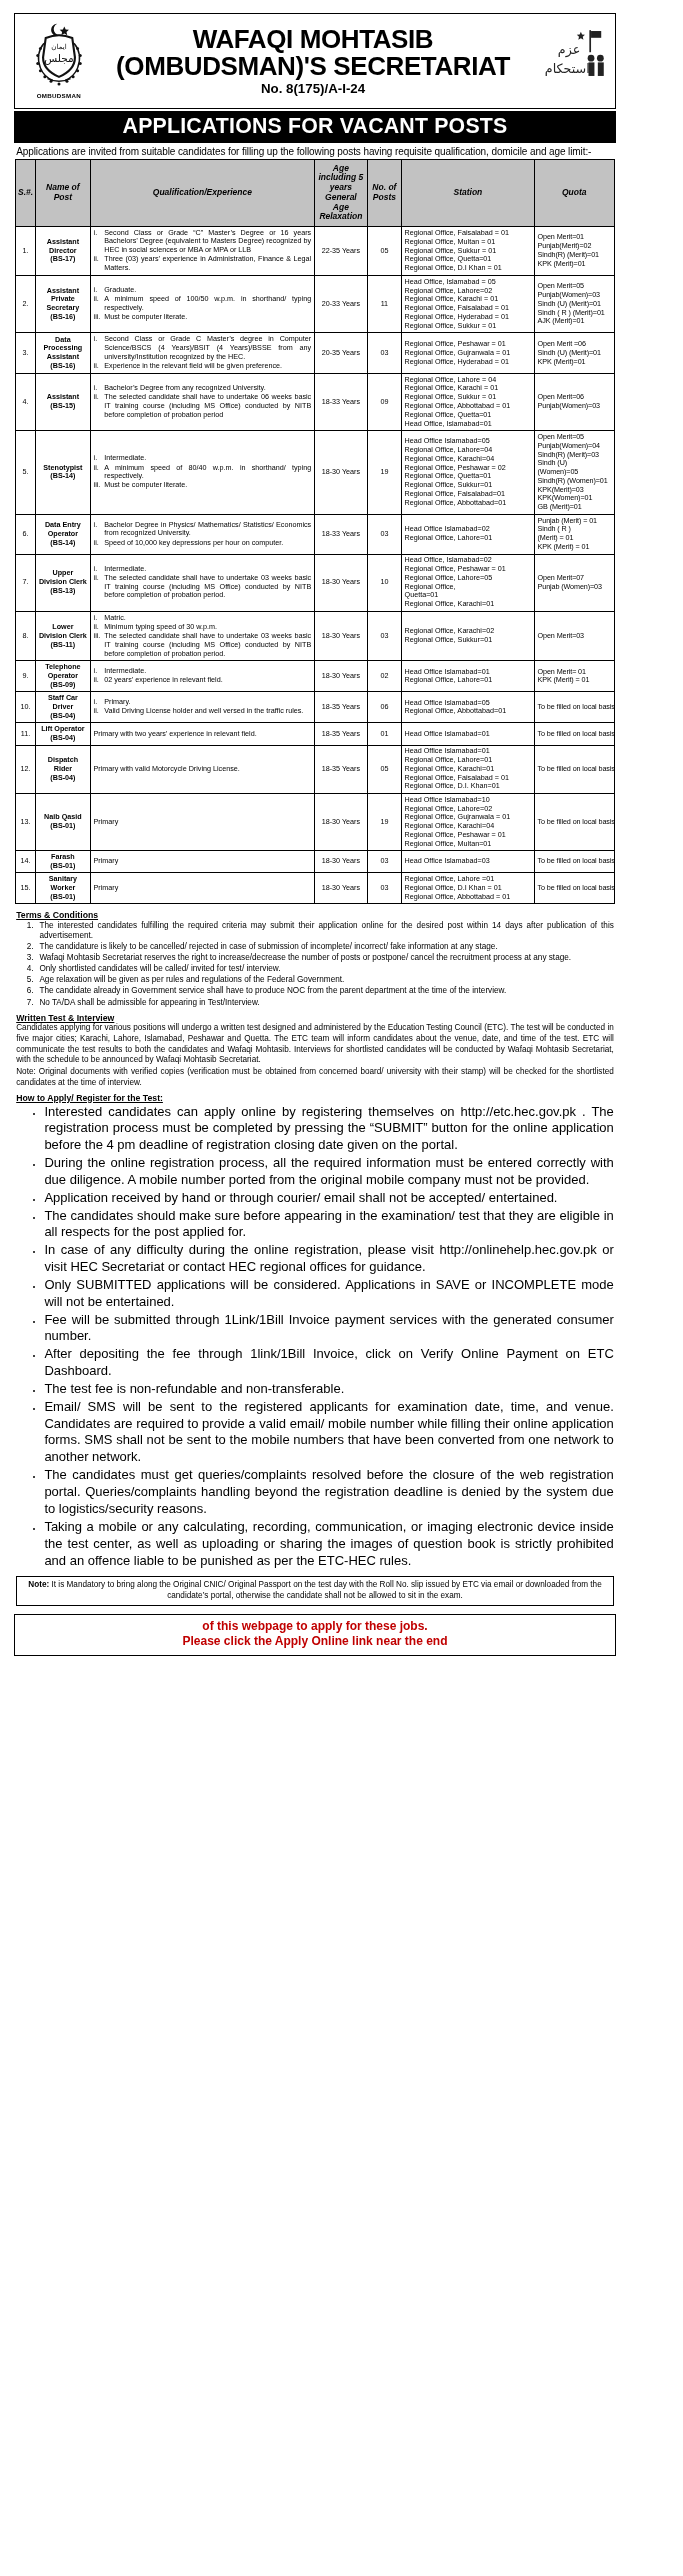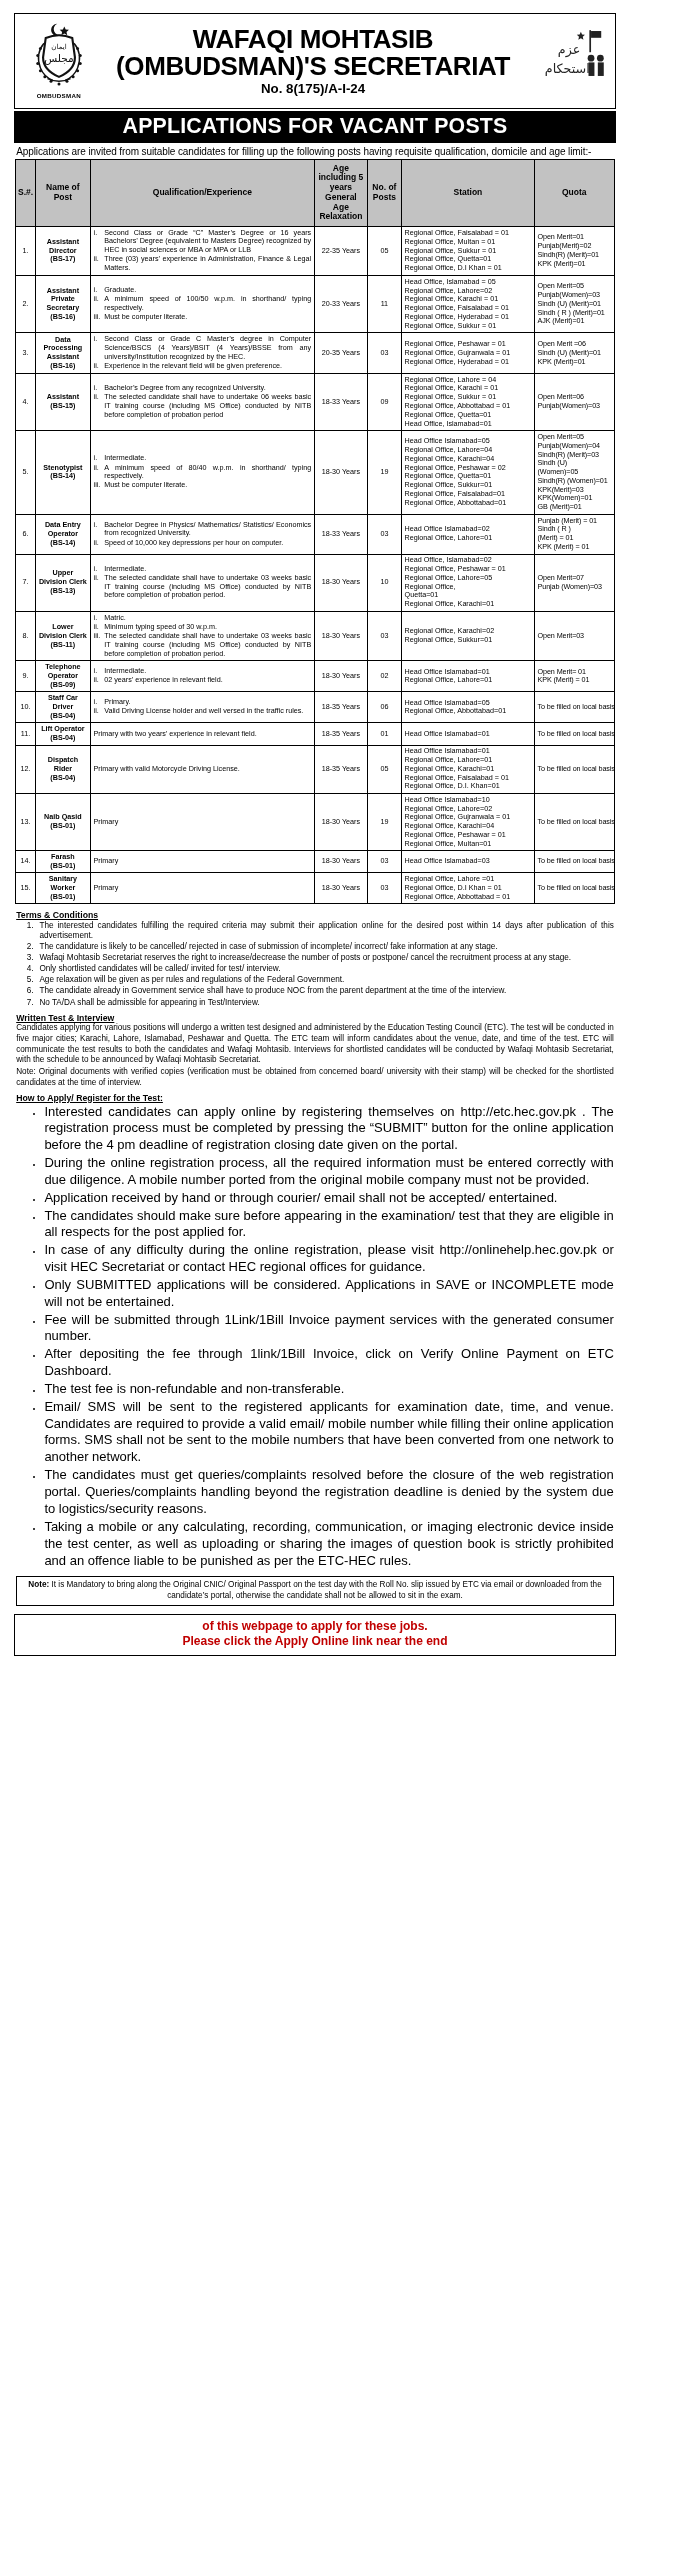--- a/index.html
+++ b/index.html
@@ -44,21 +44,21 @@
   table.posts {
     width:calc(100% - 10.7px); margin:0 5.3px; border-collapse:collapse;
     border:1.4px solid #000; table-layout:fixed;
   }
   table.posts th, table.posts td {
     border:0.8px solid #000; vertical-align:middle; padding:1.8px 2.7px;
     font-size:7.2px; line-height:1.22;
   }
   table.posts thead th {
     background:#c2c2c2; text-align:center; font-weight:bold;
-    font-size:8.5px; padding:3.6px 1.8px; line-height:1.15;
+    font-size:8.5px; padding:3.6px 1.8px; line-height:1.15;font-style:italic;
   }
   .c-sn   { width:19.6px; text-align:center; }
   .c-post { width:55px; text-align:center; font-weight:bold; }
   .c-qual { width:224px; }
   .c-age  { width:53px; text-align:center; }
   .c-np   { width:34px; text-align:center; }
   .c-stn  { width:133px; }
   .c-quota{ width:var(--q); }
   td.c-qual { text-align:justify; }
   .qlist { margin:0; padding:0; list-style:none; }

